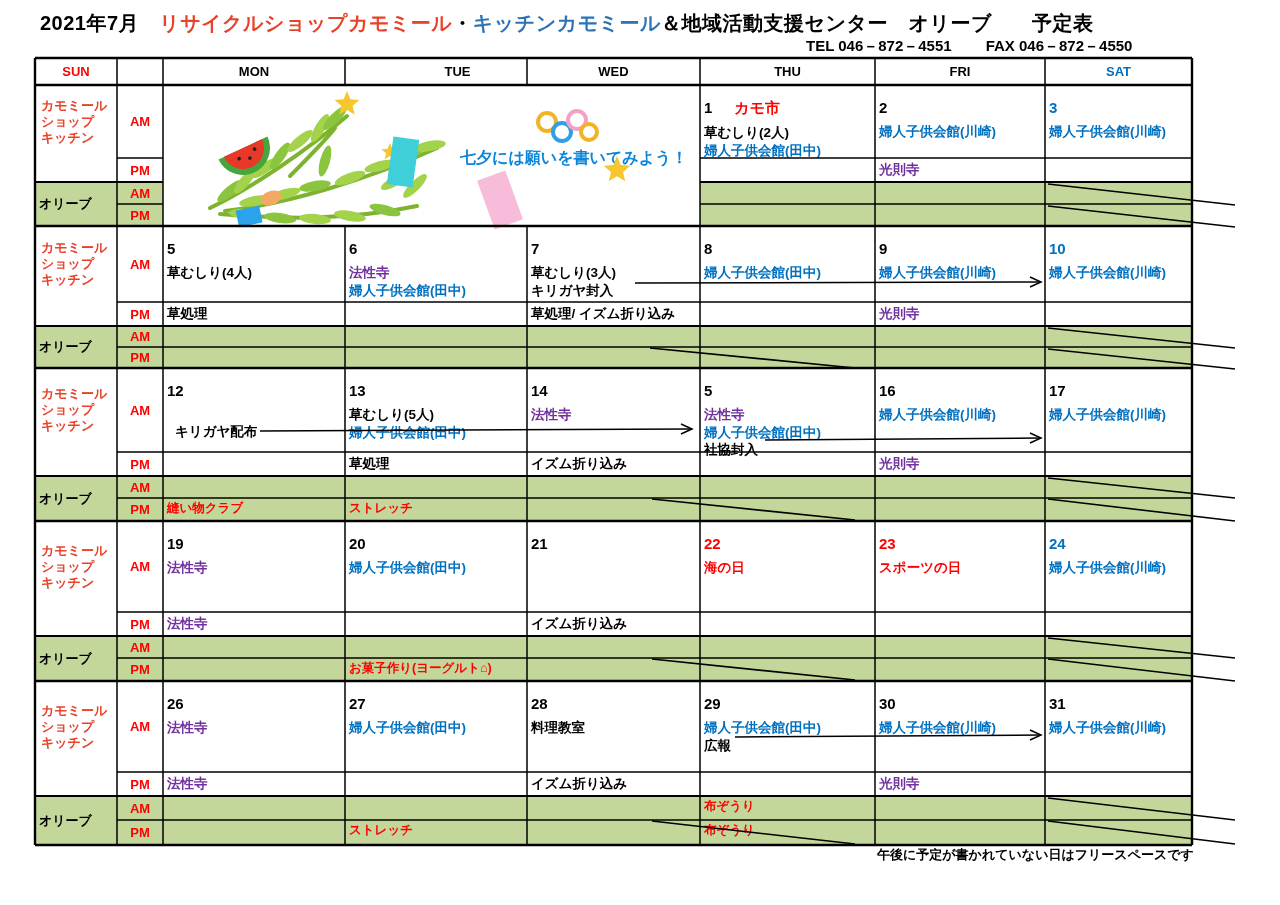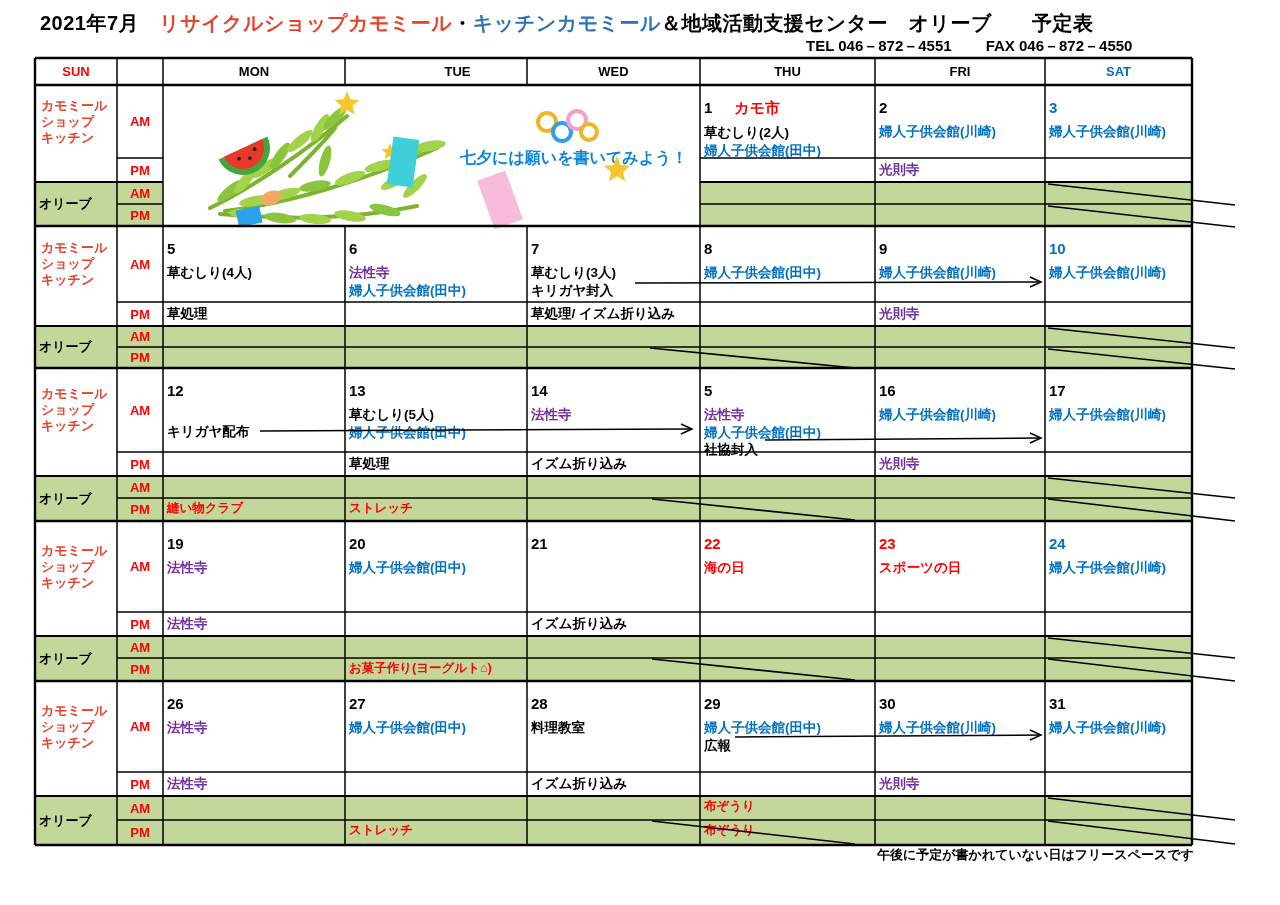--- a/index.html
+++ b/index.html
@@ -158,21 +158,21 @@
     </div>
     <div class="abs lbl-olive" style="left: 0px; top: 418px; width: 82px; height: 45px;">オリーブ</div>
     <div class="abs ampm" style="left: 82px; top: 310px; width: 46px; height: 84px; color: rgb(255, 0, 0);">AM</div>
     <div class="abs ampm" style="left: 82px; top: 394px; width: 46px; height: 24px; color: rgb(255, 0, 0);">PM</div>
     <div class="abs ampm" style="left: 82px; top: 418px; width: 46px; height: 22px; color: rgb(255, 0, 0);">AM</div>
     <div class="abs ampm" style="left: 82px; top: 440px; width: 46px; height: 23px; color: rgb(255, 0, 0);">PM</div>
     <div class="abs daycell" style="left: 128px; top: 310px; width: 182px; height: 84px;">
       <div><span class="date" style="color: rgb(0, 0, 0);">12</span></div>
       <div class="evts">
         <div class="gap"></div>
-        <div class="ev" style="color: rgb(0, 0, 0);">キリガヤ配布</div>
+        <div class="ev" style="color: rgb(0, 0, 0); margin-left: 8px;">キリガヤ配布</div>
       </div>
     </div>
     <div class="abs pmcell" style="left: 128px; top: 394px; width: 182px; height: 24px;"></div>
     <div class="abs daycell" style="left: 310px; top: 310px; width: 182px; height: 84px;">
       <div><span class="date" style="color: rgb(0, 0, 0);">13</span></div>
       <div class="evts">
         <div class="ev" style="color: rgb(0, 0, 0);">草むしり(5人)</div>
         <div class="ev" style="color: rgb(0, 112, 192);">婦人子供会館(田中)</div>
       </div>
     </div>

